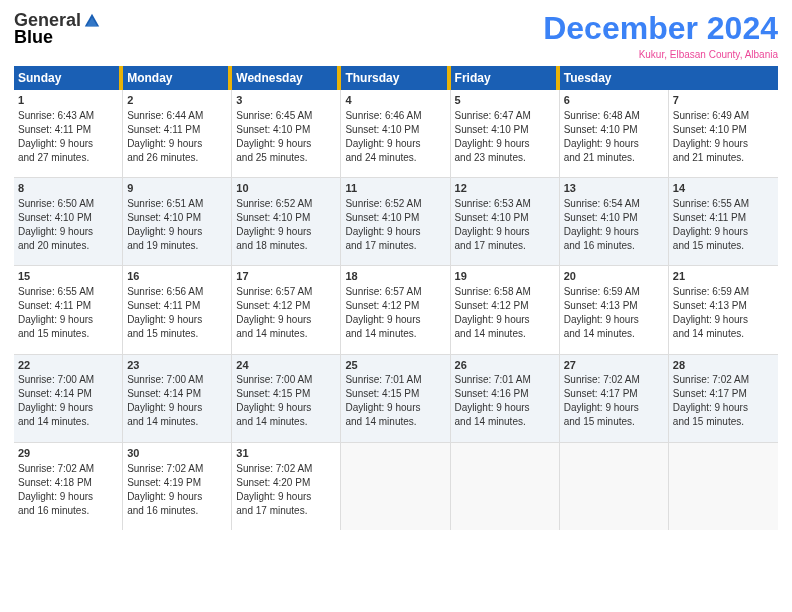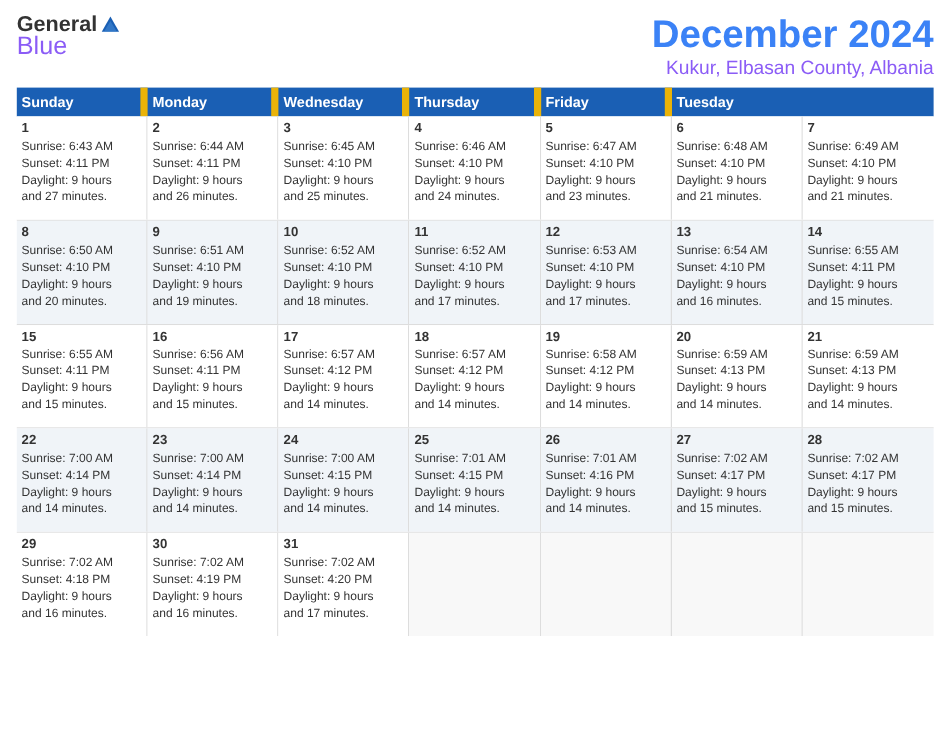--- a/index.html
+++ b/index.html
@@ -43,41 +43,41 @@
     }
     .title-section {
       text-align: right;
     }
     .month-year {
       font-size: 32px;
       font-weight: bold;
       color: #3b82f6;
     }
     .location {
-      font-size: 16px;
-      color: #8b5cf6;
+      font-size: 10px;
+      color: #ec4899;
       margin-top: 2px;
     }
     .calendar {
       flex: 1;
       display: flex;
       flex-direction: column;
     }
     .cal-header {
       display: grid;
       grid-template-columns: repeat(7, 1fr);
       background: #1a5fb4;
     }
     .cal-header-cell {
       color: #fff;
       font-size: 12px;
       font-weight: bold;
       padding: 5px 4px;
       text-align: left;
-      border-right: 6px solid #eab308;
+      border-right: 4px solid #eab308;
     }
     .cal-header-cell:last-child { border-right: none; }
     .cal-body {
       display: flex;
       flex-direction: column;
       flex: 1;
     }
     .cal-row {
       display: grid;
       grid-template-columns: repeat(7, 1fr);
@@ -115,21 +115,21 @@
 <div class="container">
   <div class="header">
     <div class="logo">
       <div class="logo-text">
         <span class="logo-general">General</span>
         <svg class="logo-icon" viewBox="0 0 20 20">
           <polygon points="10,2 18,16 2,16" fill="#1a5fb4"></polygon>
           <polygon points="10,6 16,16 4,16" fill="#4a90d9" opacity="0.5"></polygon>
         </svg>
       </div>
-      <div style="color:#8b5cf6; font-size:21px; font-weight:normal; margin-top:-4px;">Blue</div>
+      <div style="color:#000000; font-size:18px; font-weight:bold; margin-top:-4px;">Blue</div>
     </div>
     <div class="title-section">
       <div class="month-year">December 2024</div>
       <div class="location">Kukur, Elbasan County, Albania</div>
     </div>
   </div>
 
   <div class="calendar">
     <div class="cal-header">
     <div class="cal-header-cell">Sunday</div>

